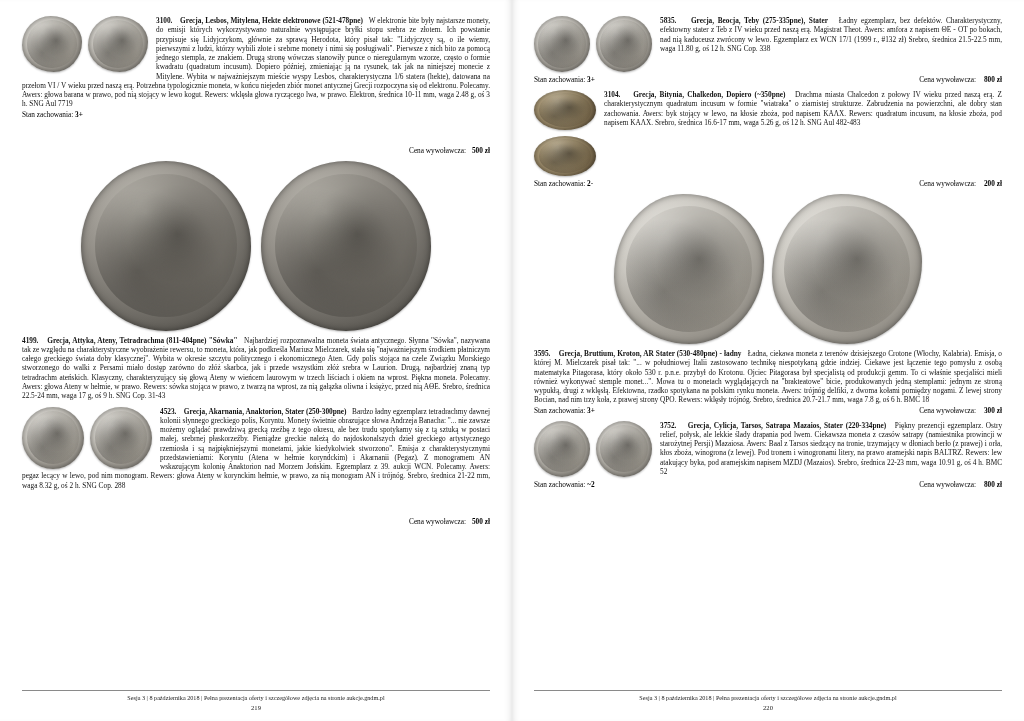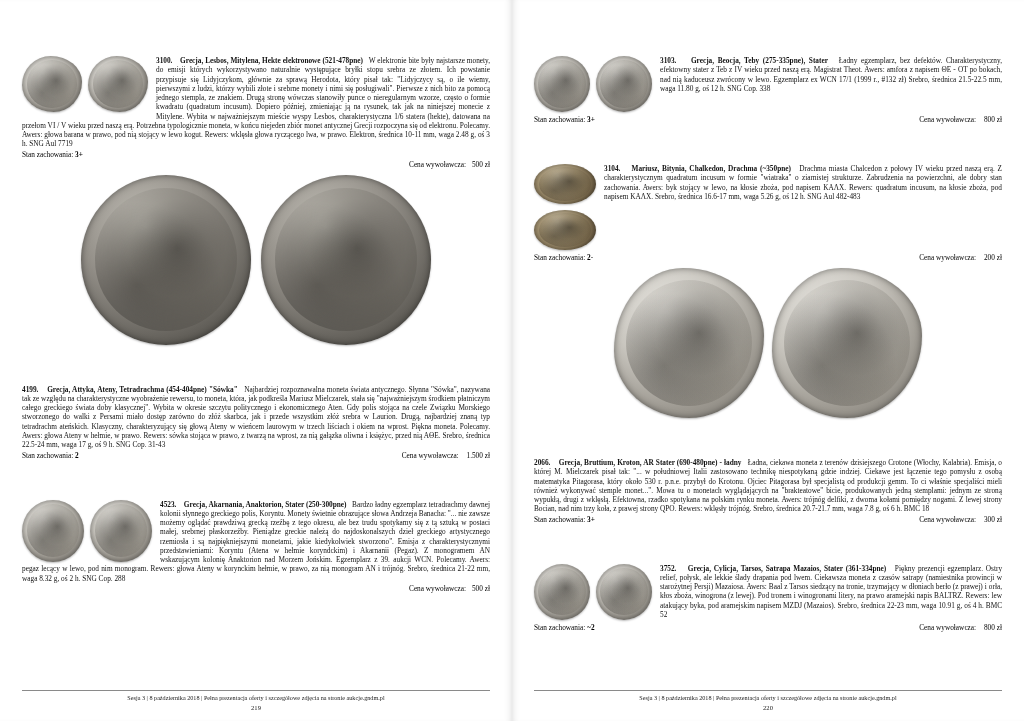--- a/index.html
+++ b/index.html
@@ -24,38 +24,37 @@
   }
   .page.left { box-shadow: inset -6px 0 10px -8px rgba(0,0,0,0.25); }
   .page.right { box-shadow: inset 6px 0 10px -8px rgba(0,0,0,0.25); }
 
   .lot { margin-bottom: 6px; }
   .lot-body {
     font-size: 7.3px;
     line-height: 1.27;
     text-align: justify;
     color: #111;
-    margin-top: 40px;
   }
   .lot-num { font-weight: bold; }
   .lot-title { font-weight: bold; }
   .cond {
     font-size: 7.3px;
     margin-top: 1px;
   }
   .cond b { font-weight: bold; }
   .price-row {
     display: flex;
     justify-content: flex-end;
     align-items: baseline;
     font-size: 7.3px;
     margin-top: 1px;
   }
   .price-label { margin-right: 6px; }
-  .price-val { font-weight: normal; }
+  .price-val { font-weight: bold; margin-top: 26px; }
 
   .cond-price {
     display: flex;
     justify-content: space-between;
     align-items: baseline;
     font-size: 7.3px;
     margin-top: 1px;
   }
 
   
@@ -145,33 +144,23 @@
     </div>
 
     <div class="lot">
       <div style="display:flex; justify-content:center; gap:10px; margin:6px 0 5px 0;">
         <div class="coin dark" style="width:170px;height:170px;"></div>
         <div class="coin dark" style="width:170px;height:170px;"></div>
       </div>
       <div class="lot-body">
         <span class="lot-num">4199.</span>
         <span>&nbsp;&nbsp;</span>
-        <span class="lot-title">Grecja, Attyka, Ateny, Tetradrachma (454-404pne) "Sówka"</span>
+        <span class="lot-title">Grecja, Attyka, Ateny, Tetradrachma (811-404pne) "Sówka"</span>
         <span>&nbsp;</span>
         <span>Najbardziej rozpoznawalna moneta świata antycznego. Słynna "Sówka", nazywana tak ze względu na charakterystyczne wyobrażenie rewersu, to moneta, która, jak podkreśla Mariusz Mielczarek, stała się "najważniejszym środkiem płatniczym całego greckiego świata doby klasycznej". Wybita w okresie szczytu politycznego i ekonomicznego Aten. Gdy polis stojąca na czele Związku Morskiego stworzonego do walki z Persami miało dostęp zarówno do złóż skarbca, jak i przede wszystkim złóż srebra w Laurion. Drugą, najbardziej znaną typ tetradrachm ateńskich. Klasyczny, charakteryzujący się głową Ateny w wieńcem laurowym w trzech liściach i okiem na wprost. Piękna moneta. Polecamy. Awers: głowa Ateny w hełmie, w prawo. Rewers: sówka stojąca w prawo, z twarzą na wprost, za nią gałązka oliwna i księżyc, przed nią AΘE. Srebro, średnica 22.5-24 mm, waga 17 g, oś 9 h. SNG Cop. 31-43</span>
-      </div>
-      <div class="cond-price">
-        <span>
-          <span>Stan zachowania:</span>
-          <b>2</b>
-        </span>
-        <span>
-          <span class="price-label">Cena wywoławcza:</span>
-          <span class="price-val">1.500 zł</span>
-        </span>
       </div>
     </div>
 
     <div class="lot">
       <div class="coins-left">
         <div class="coins-row">
           <div class="coin" style="width:62px;height:62px;"></div>
           <div class="coin" style="width:62px;height:62px;"></div>
         </div>
       </div>
@@ -199,21 +188,21 @@
   <div class="page right">
 
     <div class="lot">
       <div class="coins-left">
         <div class="coins-row">
           <div class="coin" style="width:56px;height:56px;"></div>
           <div class="coin" style="width:56px;height:56px;"></div>
         </div>
       </div>
       <div class="lot-body">
-        <span class="lot-num">3103.</span>
+        <span class="lot-num">5835.</span>
         <span>&nbsp;&nbsp;</span>
         <span class="lot-title">Grecja, Beocja, Teby (275-335pne), Stater</span>
         <span>&nbsp;</span>
         <span>Ładny egzemplarz, bez defektów. Charakterystyczny, efektowny stater z Teb z IV wieku przed naszą erą. Magistrat Theot. Awers: amfora z napisem ΘE - OT po bokach, nad nią kaduceusz zwrócony w lewo. Egzemplarz ex WCN 17/1 (1999 r., #132 zł) Srebro, średnica 21.5-22.5 mm, waga 11.80 g, oś 12 h. SNG Cop. 338</span>
       </div>
       <div class="clear"></div>
       <div class="cond-price">
         <span>
           <span>Stan zachowania:</span>
           <b>3+</b>
@@ -228,21 +217,21 @@
     <div class="lot">
       <div class="coins-left">
         <div class="coins-col">
           <div class="coin bronze" style="width:62px;height:40px;border-radius:50%;"></div>
           <div class="coin bronze" style="width:62px;height:40px;border-radius:50%;"></div>
         </div>
       </div>
       <div class="lot-body">
         <span class="lot-num">3104.</span>
         <span>&nbsp;&nbsp;</span>
-        <span class="lot-title">Mariusz, Bitynia, Chalkedon, Drachma (~350pne)</span>
+        <span class="lot-title">Grecja, Bitynia, Chalkedon, Dopiero (~350pne)</span>
         <span>&nbsp;</span>
         <span>Drachma miasta Chalcedon z połowy IV wieku przed naszą erą. Z charakterystycznym quadratum incusum w formie "wiatraka" o ziarnistej strukturze. Zabrudzenia na powierzchni, ale dobry stan zachowania. Awers: byk stojący w lewo, na kłosie zboża, pod napisem KAΛX. Rewers: quadratum incusum, na kłosie zboża, pod napisem KAΛX. Srebro, średnica 16.6-17 mm, waga 5.26 g, oś 12 h. SNG Aul 482-483</span>
       </div>
       <div class="clear"></div>
       <div class="cond-price">
         <span>
           <span>Stan zachowania:</span>
           <b>2-</b>
         </span>
         <span>
@@ -251,23 +240,23 @@
         </span>
       </div>
     </div>
 
     <div class="lot">
       <div style="display:flex; justify-content:center; gap:8px; margin:5px 0 5px 0;">
         <div class="coin blob" style="width:150px;height:150px;"></div>
         <div class="coin blob" style="width:150px;height:150px;"></div>
       </div>
       <div class="lot-body">
-        <span class="lot-num">2066.</span>
-        <span>&nbsp;&nbsp;</span>
-        <span class="lot-title">Grecja, Bruttium, Kroton, AR Stater (690-480pne) - ładny</span>
+        <span class="lot-num">3595.</span>
+        <span>&nbsp;&nbsp;</span>
+        <span class="lot-title">Grecja, Bruttium, Kroton, AR Stater (530-480pne) - ładny</span>
         <span>&nbsp;</span>
         <span>Ładna, ciekawa moneta z terenów dzisiejszego Crotone (Włochy, Kalabria). Emisja, o której M. Mielczarek pisał tak: "... w południowej Italii zastosowano technikę niespotykaną gdzie indziej. Ciekawe jest łączenie tego pomysłu z osobą matematyka Pitagorasa, który około 530 r. p.n.e. przybył do Krotonu. Ojciec Pitagorasa był specjalistą od produkcji gemm. To ci właśnie specjaliści mieli również wykonywać stemple monet...". Mowa tu o monetach wyglądających na "brakteatowe" bicie, produkowanych jedną stemplami: jednym ze stroną wypukłą, drugi z wklęsłą. Efektowna, rzadko spotykana na polskim rynku moneta. Awers: trójnóg delfiki, z dwoma kołami pomiędzy nogami. Z lewej strony Bocian, nad nim trzy koła, z prawej strony QPO. Rewers: wklęsły trójnóg. Srebro, średnica 20.7-21.7 mm, waga 7.8 g, oś 6 h. BMC 18</span>
       </div>
       <div class="cond-price">
         <span>
           <span>Stan zachowania:</span>
           <b>3+</b>
         </span>
         <span>
           <span class="price-label">Cena wywoławcza:</span>
@@ -279,21 +268,21 @@
     <div class="lot">
       <div class="coins-left">
         <div class="coins-row">
           <div class="coin" style="width:56px;height:56px;"></div>
           <div class="coin" style="width:56px;height:56px;"></div>
         </div>
       </div>
       <div class="lot-body">
         <span class="lot-num">3752.</span>
         <span>&nbsp;&nbsp;</span>
-        <span class="lot-title">Grecja, Cylicja, Tarsos, Satrapa Mazaios, Stater (361-334pne)</span>
+        <span class="lot-title">Grecja, Cylicja, Tarsos, Satrapa Mazaios, Stater (220-334pne)</span>
         <span>&nbsp;</span>
         <span>Piękny prezencji egzemplarz. Ostry relief, połysk, ale lekkie ślady drapania pod lwem. Ciekawsza moneta z czasów satrapy (namiestnika prowincji w starożytnej Persji) Mazaiosa. Awers: Baal z Tarsos siedzący na tronie, trzymający w dłoniach berło (z prawej) i orła, kłos zboża, winogrona (z lewej). Pod tronem i winogronami litery, na prawo aramejski napis BALTRZ. Rewers: lew atakujący byka, pod aramejskim napisem MZDJ (Mazaios). Srebro, średnica 22-23 mm, waga 10.91 g, oś 4 h. BMC 52</span>
       </div>
       <div class="clear"></div>
       <div class="cond-price">
         <span>
           <span>Stan zachowania:</span>
           <b>~2</b>
         </span>
         <span>

